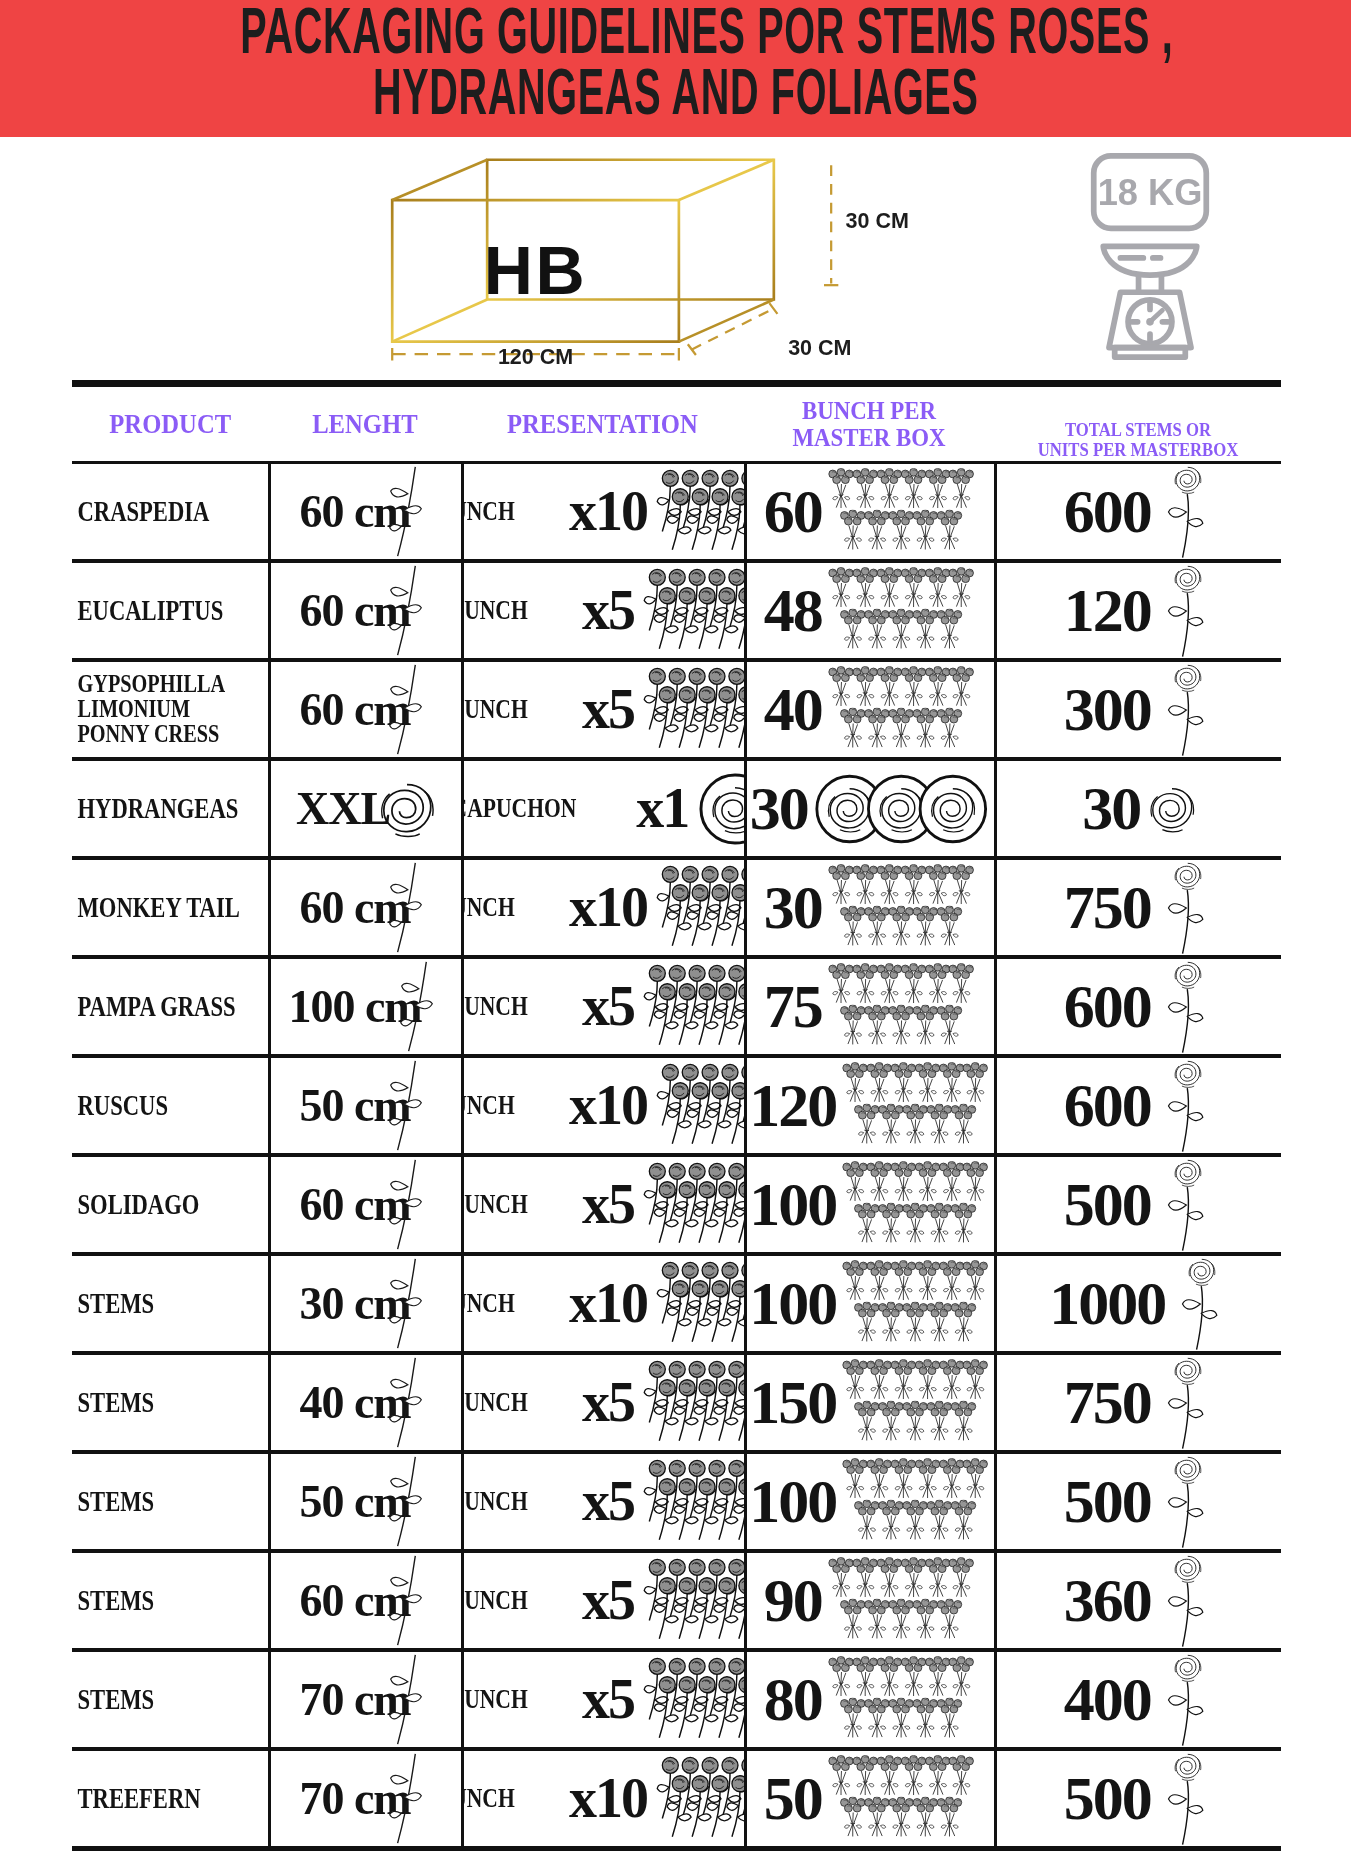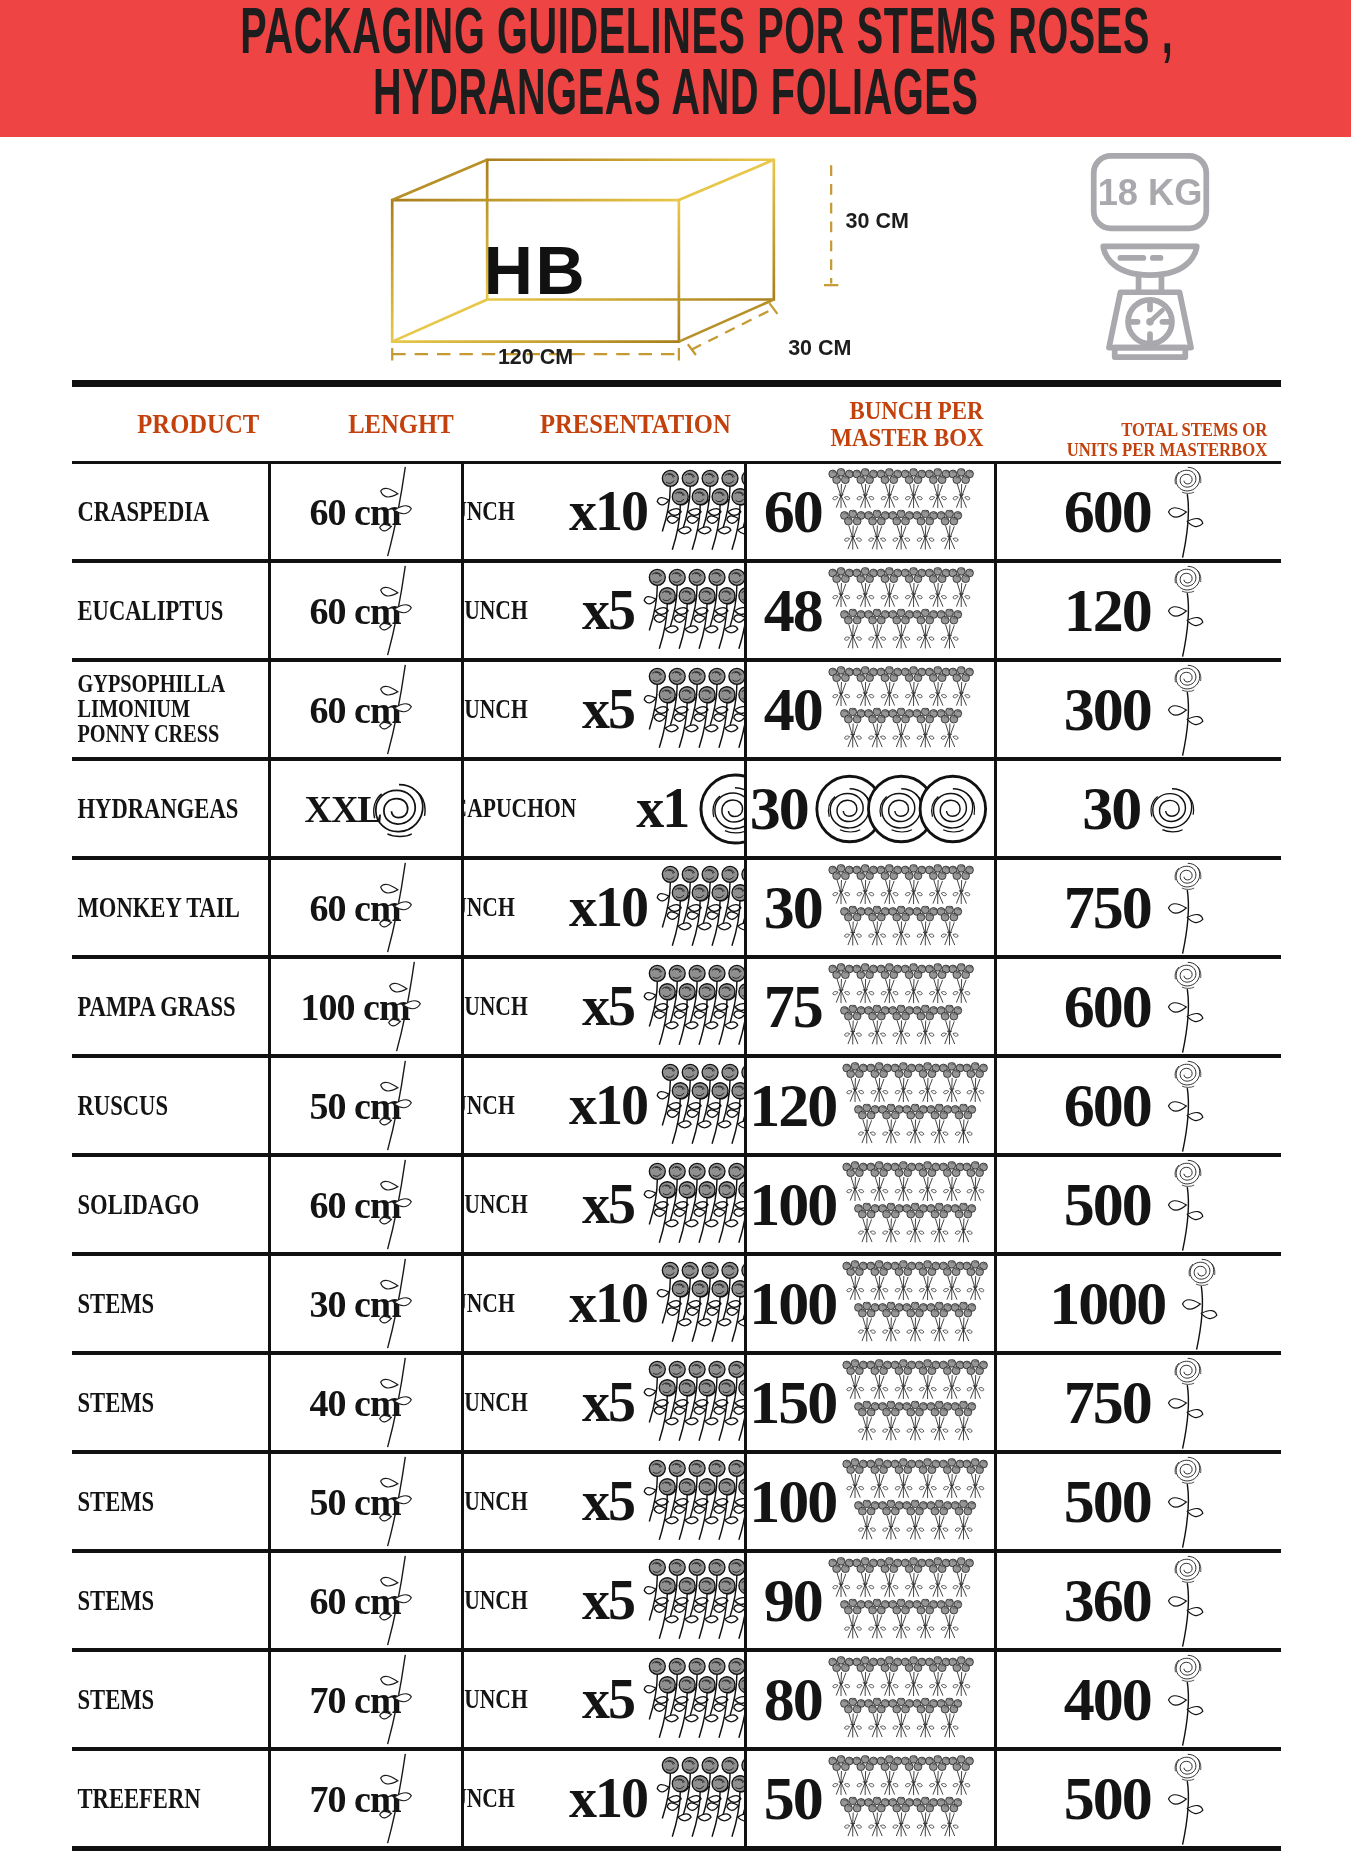--- a/index.html
+++ b/index.html
@@ -17,34 +17,34 @@
   .diagram{position:relative;height:243px;}
   .boxsvg{position:absolute;left:352px;top:12px;}
   .scalesvg{position:absolute;left:1088px;top:10px;}
   .dimtext{font-family:"Liberation Sans",sans-serif;font-weight:700;fill:#1d1d1d;}
 
   
   .table{position:absolute;left:72px;top:380px;width:1209px;
          border-top:7px solid #111;border-bottom:5px solid #111;}
   .thead,.trow{display:grid;grid-template-columns:16.2% 16% 23.4% 20.7% 23.7%;}
   .thead{height:74px;border-bottom:3px solid #111;align-items:center;}
-  .hcell{text-align:right;color:#c2410c;font-weight:700;line-height:1.05;}
+  .hcell{text-align:center;color:#8b5cf6;font-weight:700;line-height:1.05;}
   .hcell span{display:inline-block;transform:scaleX(0.88);transform-origin:center;}
   .h-main{font-size:28px;}
   .h-bunch{font-size:26px;}
   .h-total{font-size:19px;margin-top:32px;}
   .trow{height:95px;}
   .trow + .trow{border-top:4px solid #111;}
   .cell{display:flex;align-items:center;justify-content:center;overflow:hidden;position:relative;}
   .cell + .cell{border-left:3px solid #111;}
   .cell-product{justify-content:flex-start;overflow:visible;z-index:2;}
   .prod{display:inline-block;transform:scaleX(0.78);transform-origin:left center;
         font-weight:700;font-size:29px;line-height:0.95;white-space:nowrap;padding-left:7px;}
   .prod.small{font-size:26px;}
-  .len{font-weight:700;font-size:38px;white-space:nowrap;letter-spacing:-1px;}
+  .len{font-weight:700;font-size:46px;white-space:nowrap;letter-spacing:-1px;}
   .icon{display:block;flex:none;}
   .len-branch{width:54px;height:93px;margin-left:-32px;}
   .len-rose{width:58px;height:58px;margin-left:-12px;}
   .pres-text{display:flex;flex-direction:row;align-items:center;line-height:0.82;margin-right:6px;}
   .pres-label{display:inline-block;transform:scaleX(0.8);font-weight:700;font-size:27px;}
   .pres-qty{font-weight:700;font-size:56px;letter-spacing:-2px;margin-left:44px;}
   .pres-flowers{width:128px;height:88px;}
   .pres-cap{width:74px;height:74px;margin-left:4px;}
   .num{font-weight:700;font-size:62px;letter-spacing:-2px;white-space:nowrap;}
   .cell-bunch .num{margin-right:4px;}

